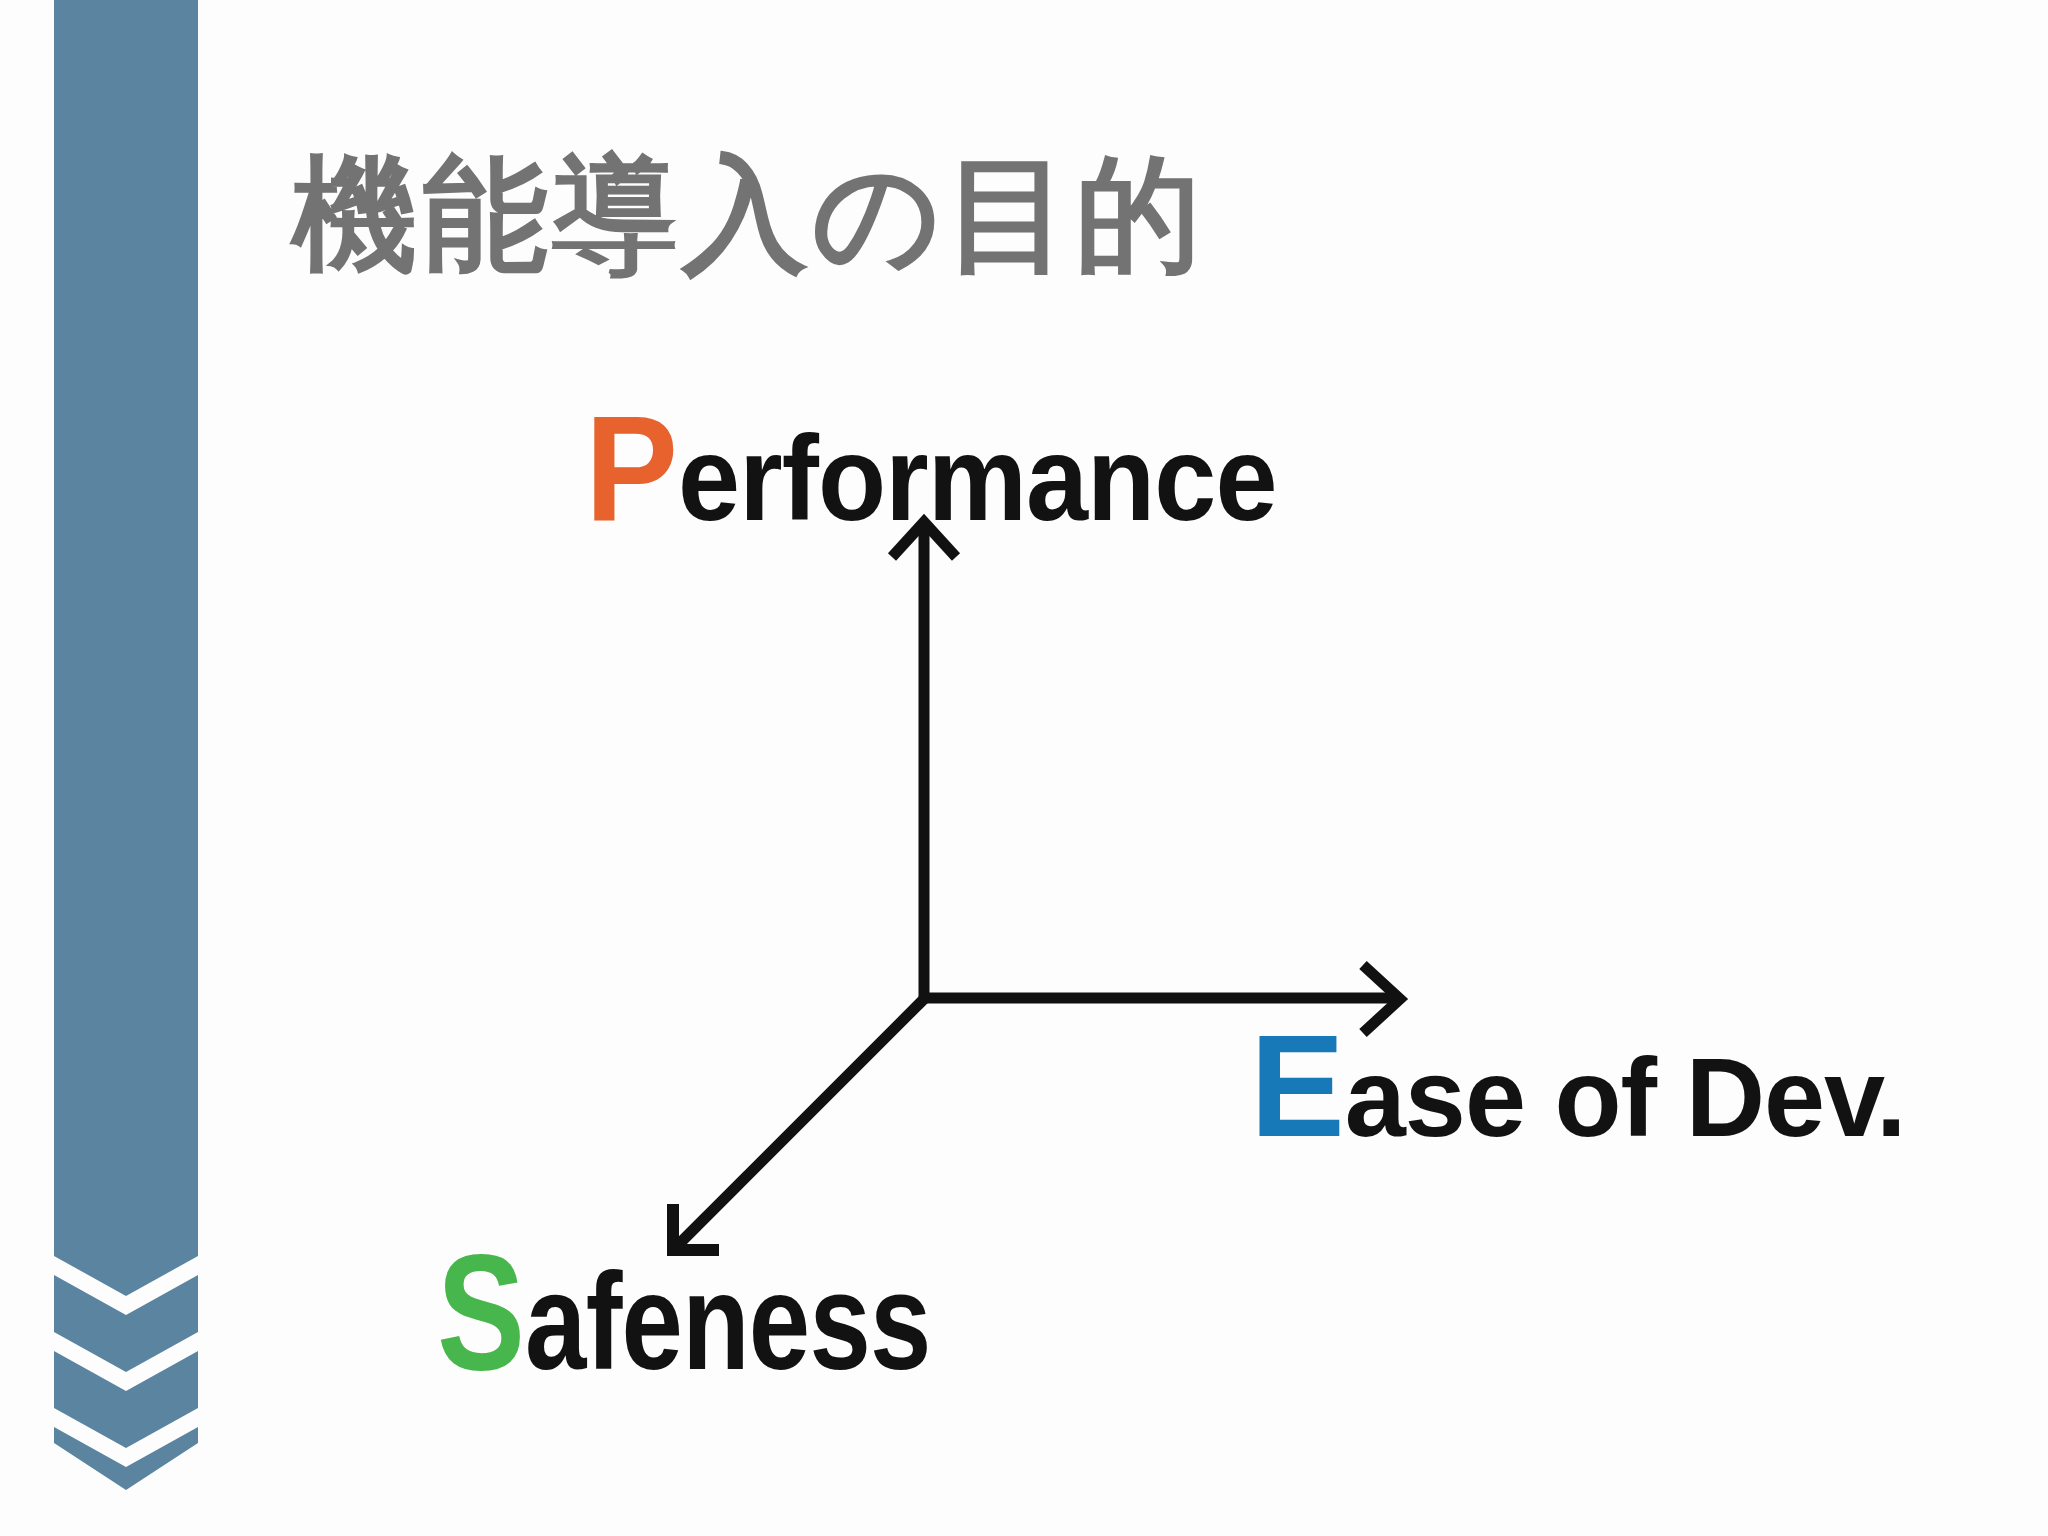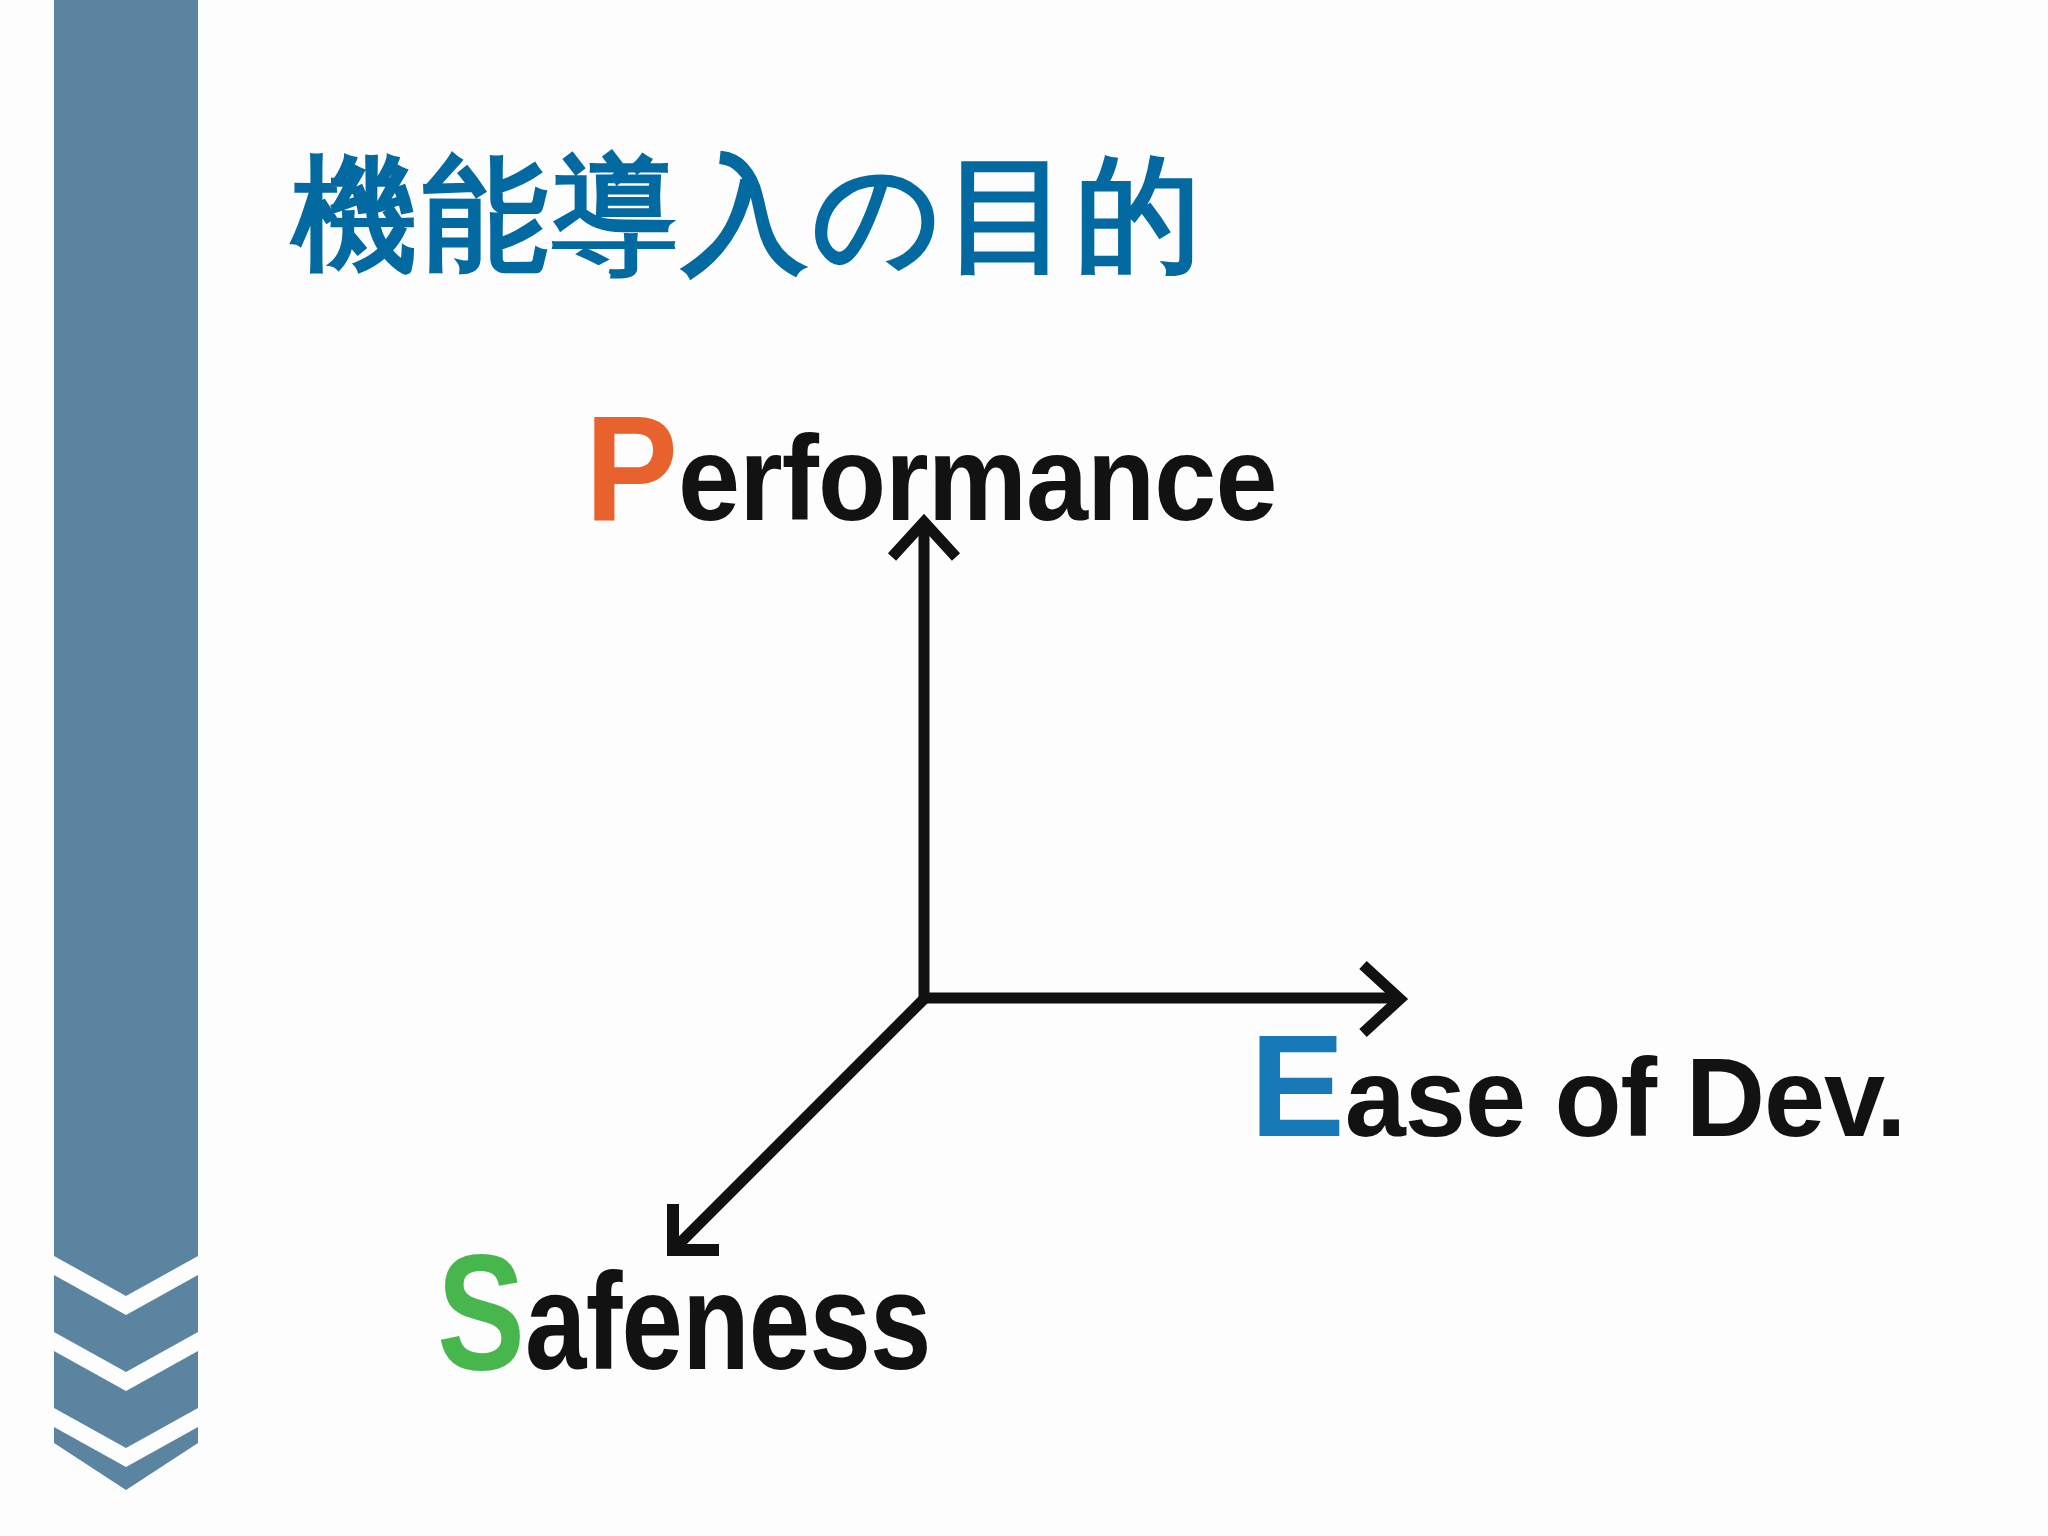--- a/index.html
+++ b/index.html
@@ -15,21 +15,21 @@
   
   .sidebar-svg { position: absolute; left: 0; top: 0; }
 
   
   .slide-title {
     position: absolute;
     left: 292px; top: 152px;
     font-size: 126px;
     font-weight: bold;
     letter-spacing: 4px;
-    color: #0369a1;
+    color: #737373;
     line-height: 1;
     white-space: nowrap;
   }
 
   
   .axes-svg { position: absolute; left: 0; top: 0; pointer-events: none; }
   .axis-stroke { fill: none; stroke: #111111; stroke-width: 11; }
   .axis-stroke-thick { fill: none; stroke: #111111; stroke-width: 12; }
 
   

